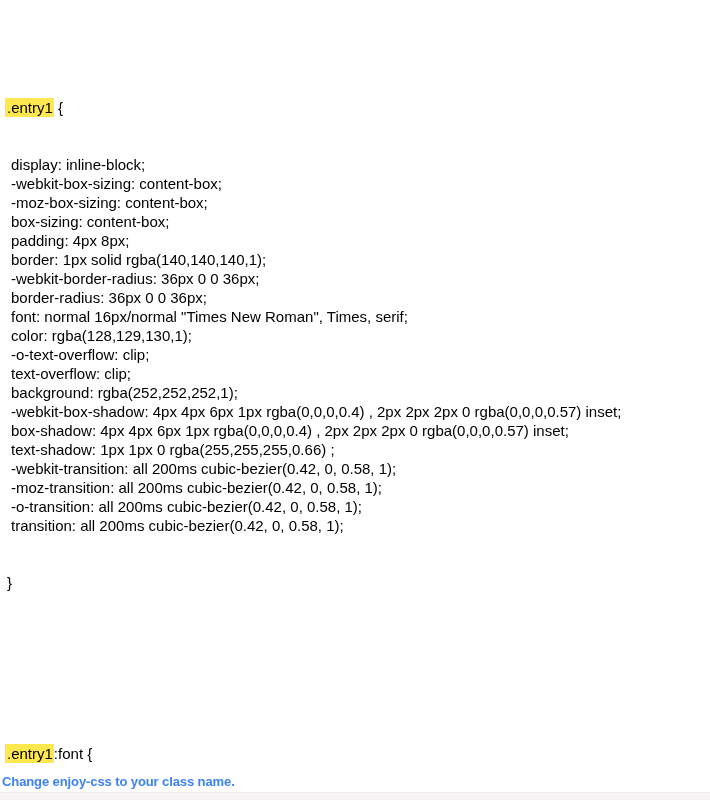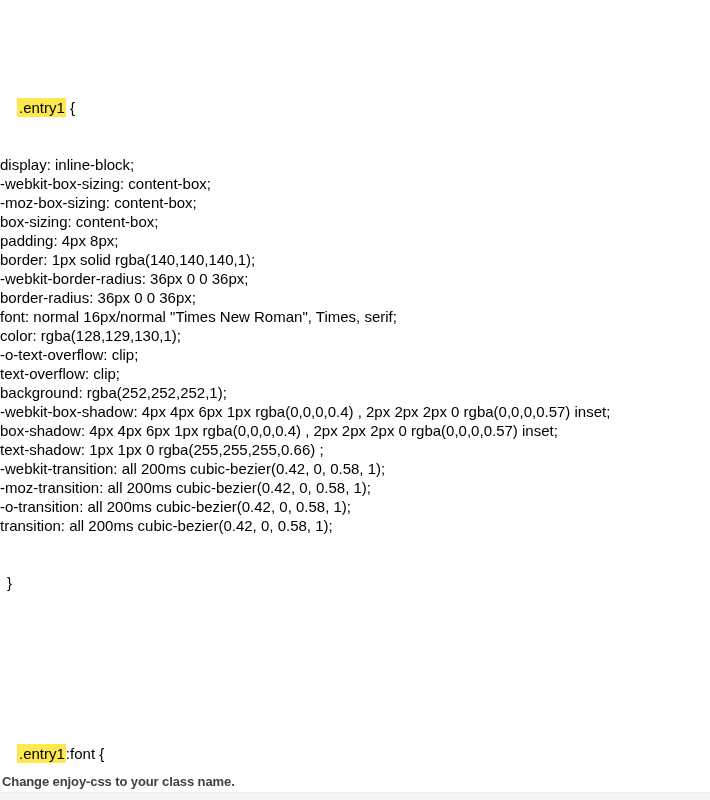--- a/index.html
+++ b/index.html
@@ -16,36 +16,36 @@
   }
   .code-panel {
     padding: 3px 0 0 0;
     font-family: "Liberation Sans", sans-serif;
     font-size: 15px;
     line-height: 19px;
     color: #000000;
     white-space: pre;
   }
   .css-block { margin: 0 0 19px 0; }
-  .selector-line { padding-left: 5px; margin-left: 12px; }
+  .selector-line { padding-left: 5px; }
   .selector-highlight {
     background: #ffe84d;
     padding: 1px 1px 1px 2px;
   }
   .selector-rest { background: transparent; }
-  .code-line { }
+  .code-line { padding-left: 11px; }
   .close-line { padding-left: 7px; }
   .footer-note {
     position: absolute;
     left: 2px;
     top: 774px;
     font-family: "Liberation Sans", sans-serif;
     font-size: 13px;
     font-weight: bold;
-    color: #404040;
+    color: #3b82f6;
     letter-spacing: -0.1px;
   }
   .bottom-strip {
     position: absolute;
     left: 0;
     bottom: 0;
     width: 710px;
     height: 7px;
     background: #f5f3f3;
     border-top: 1px solid #efecec;

